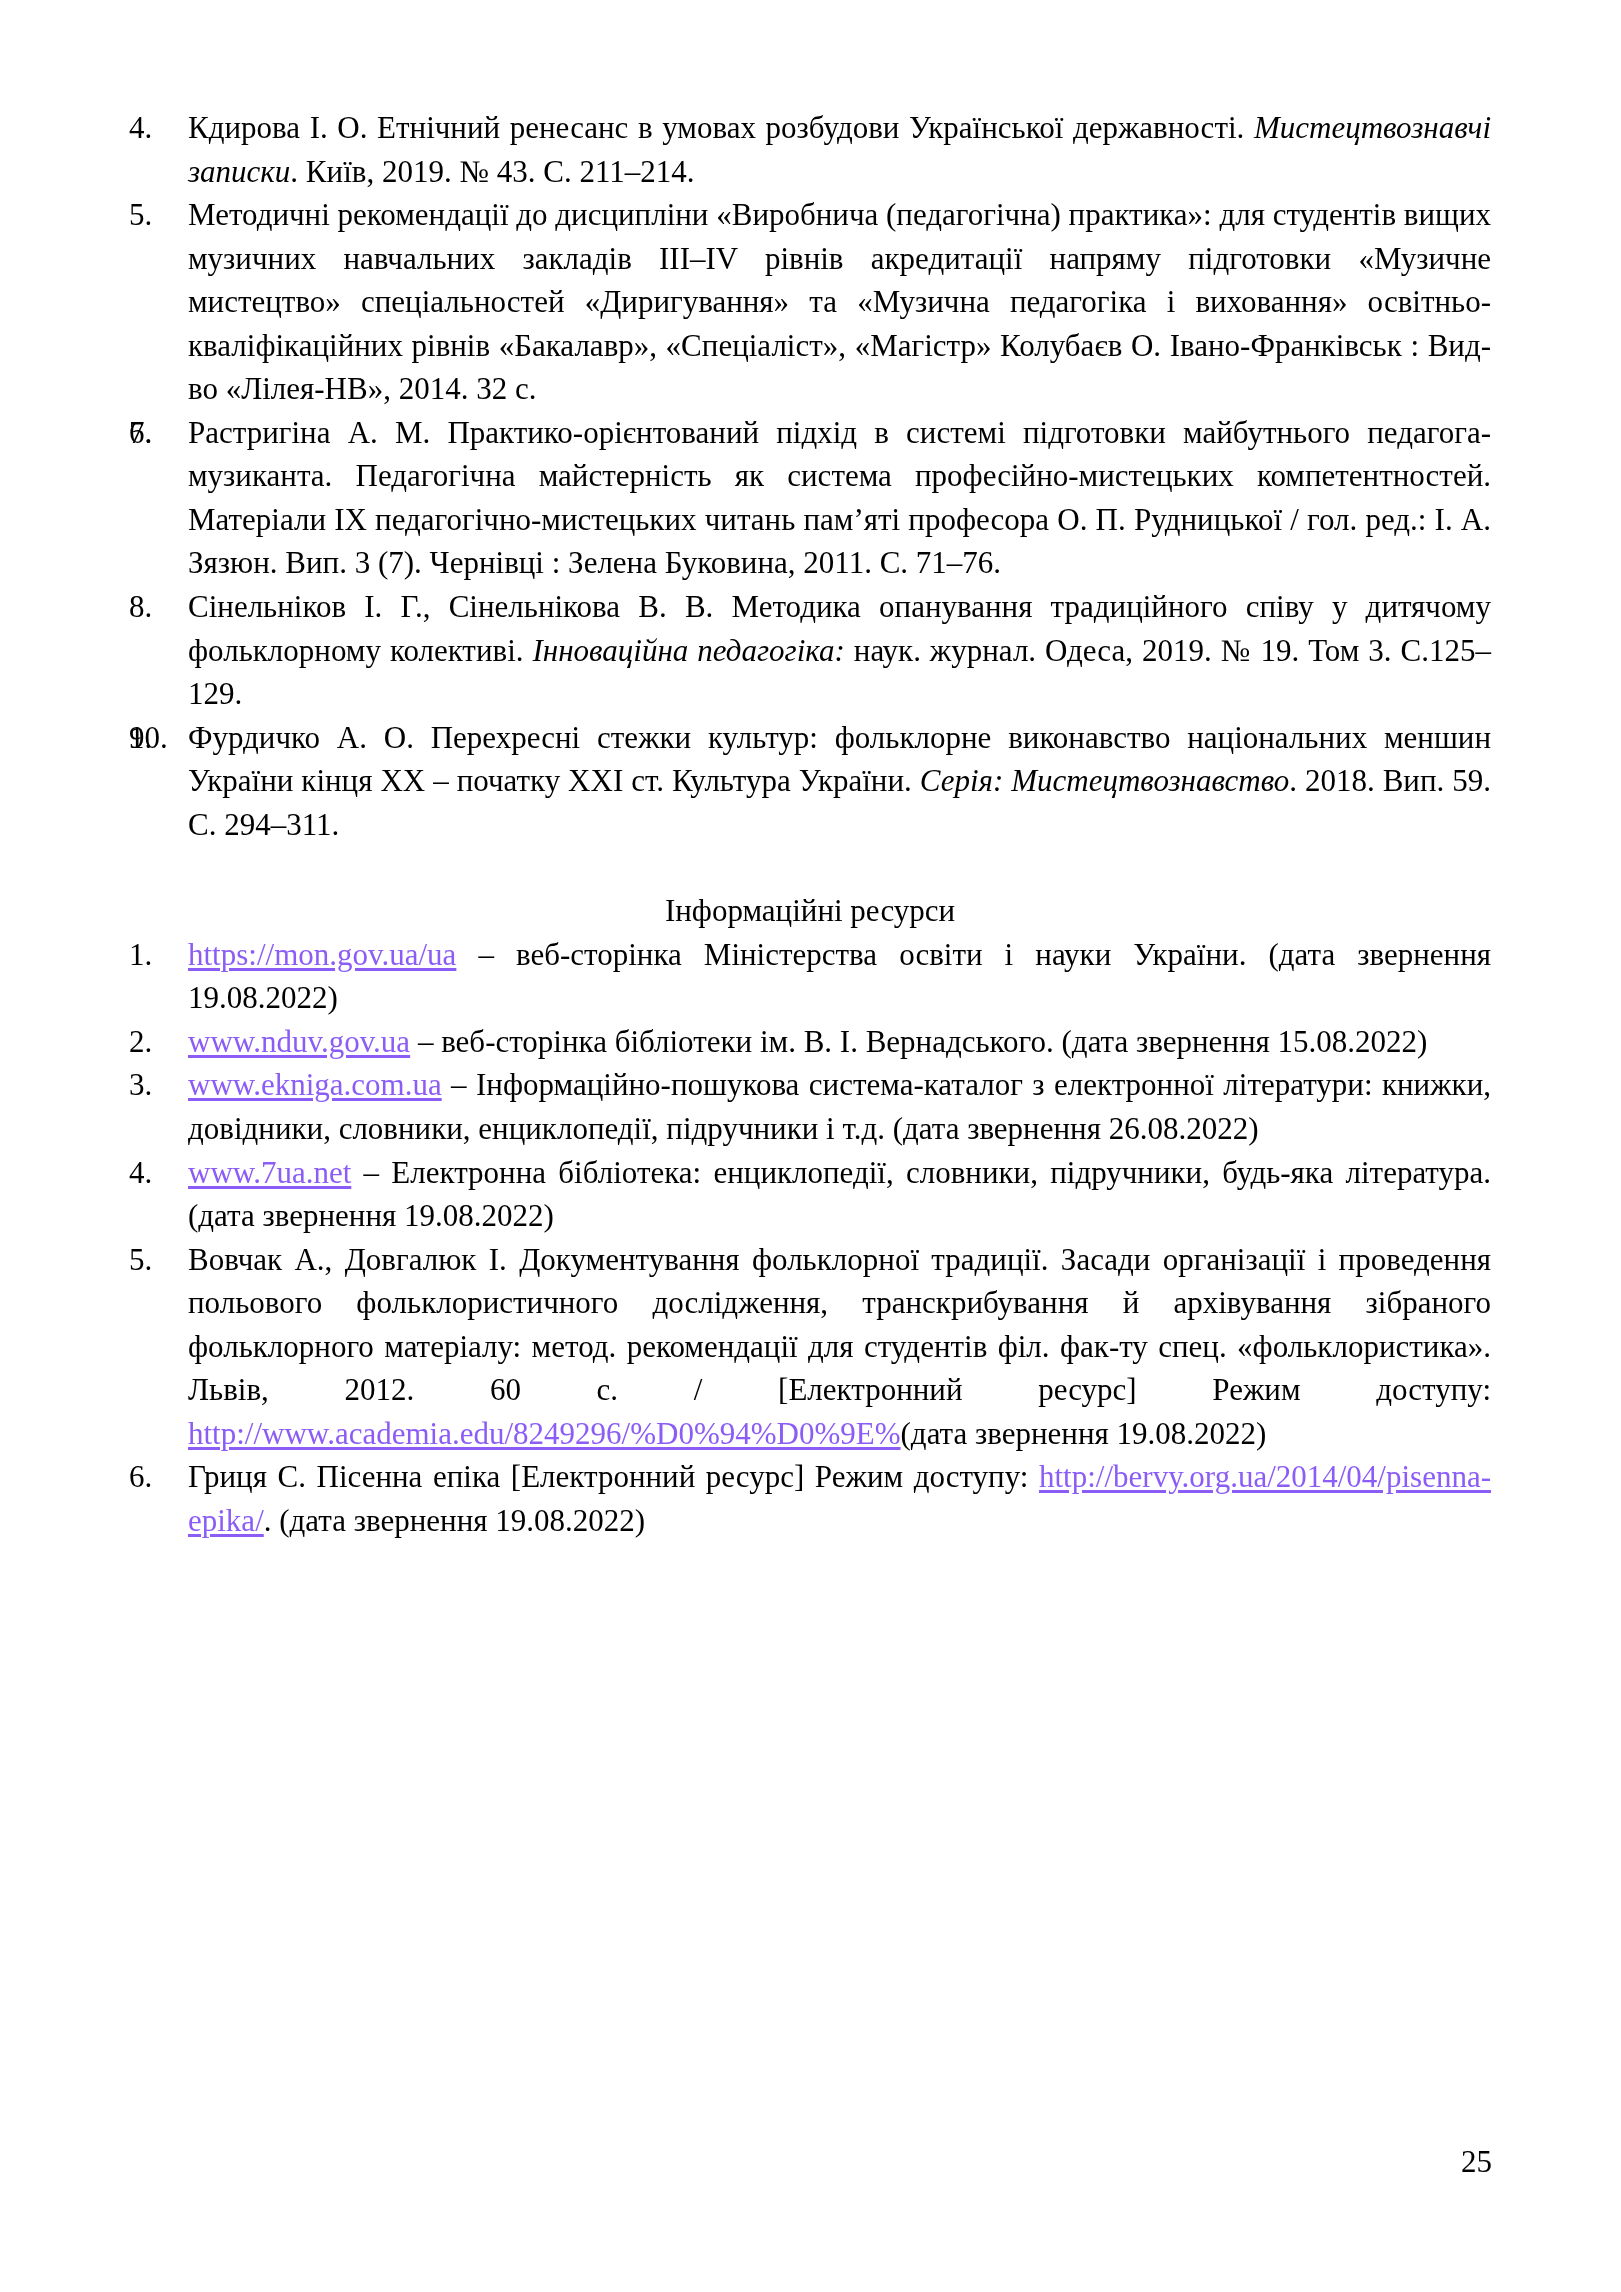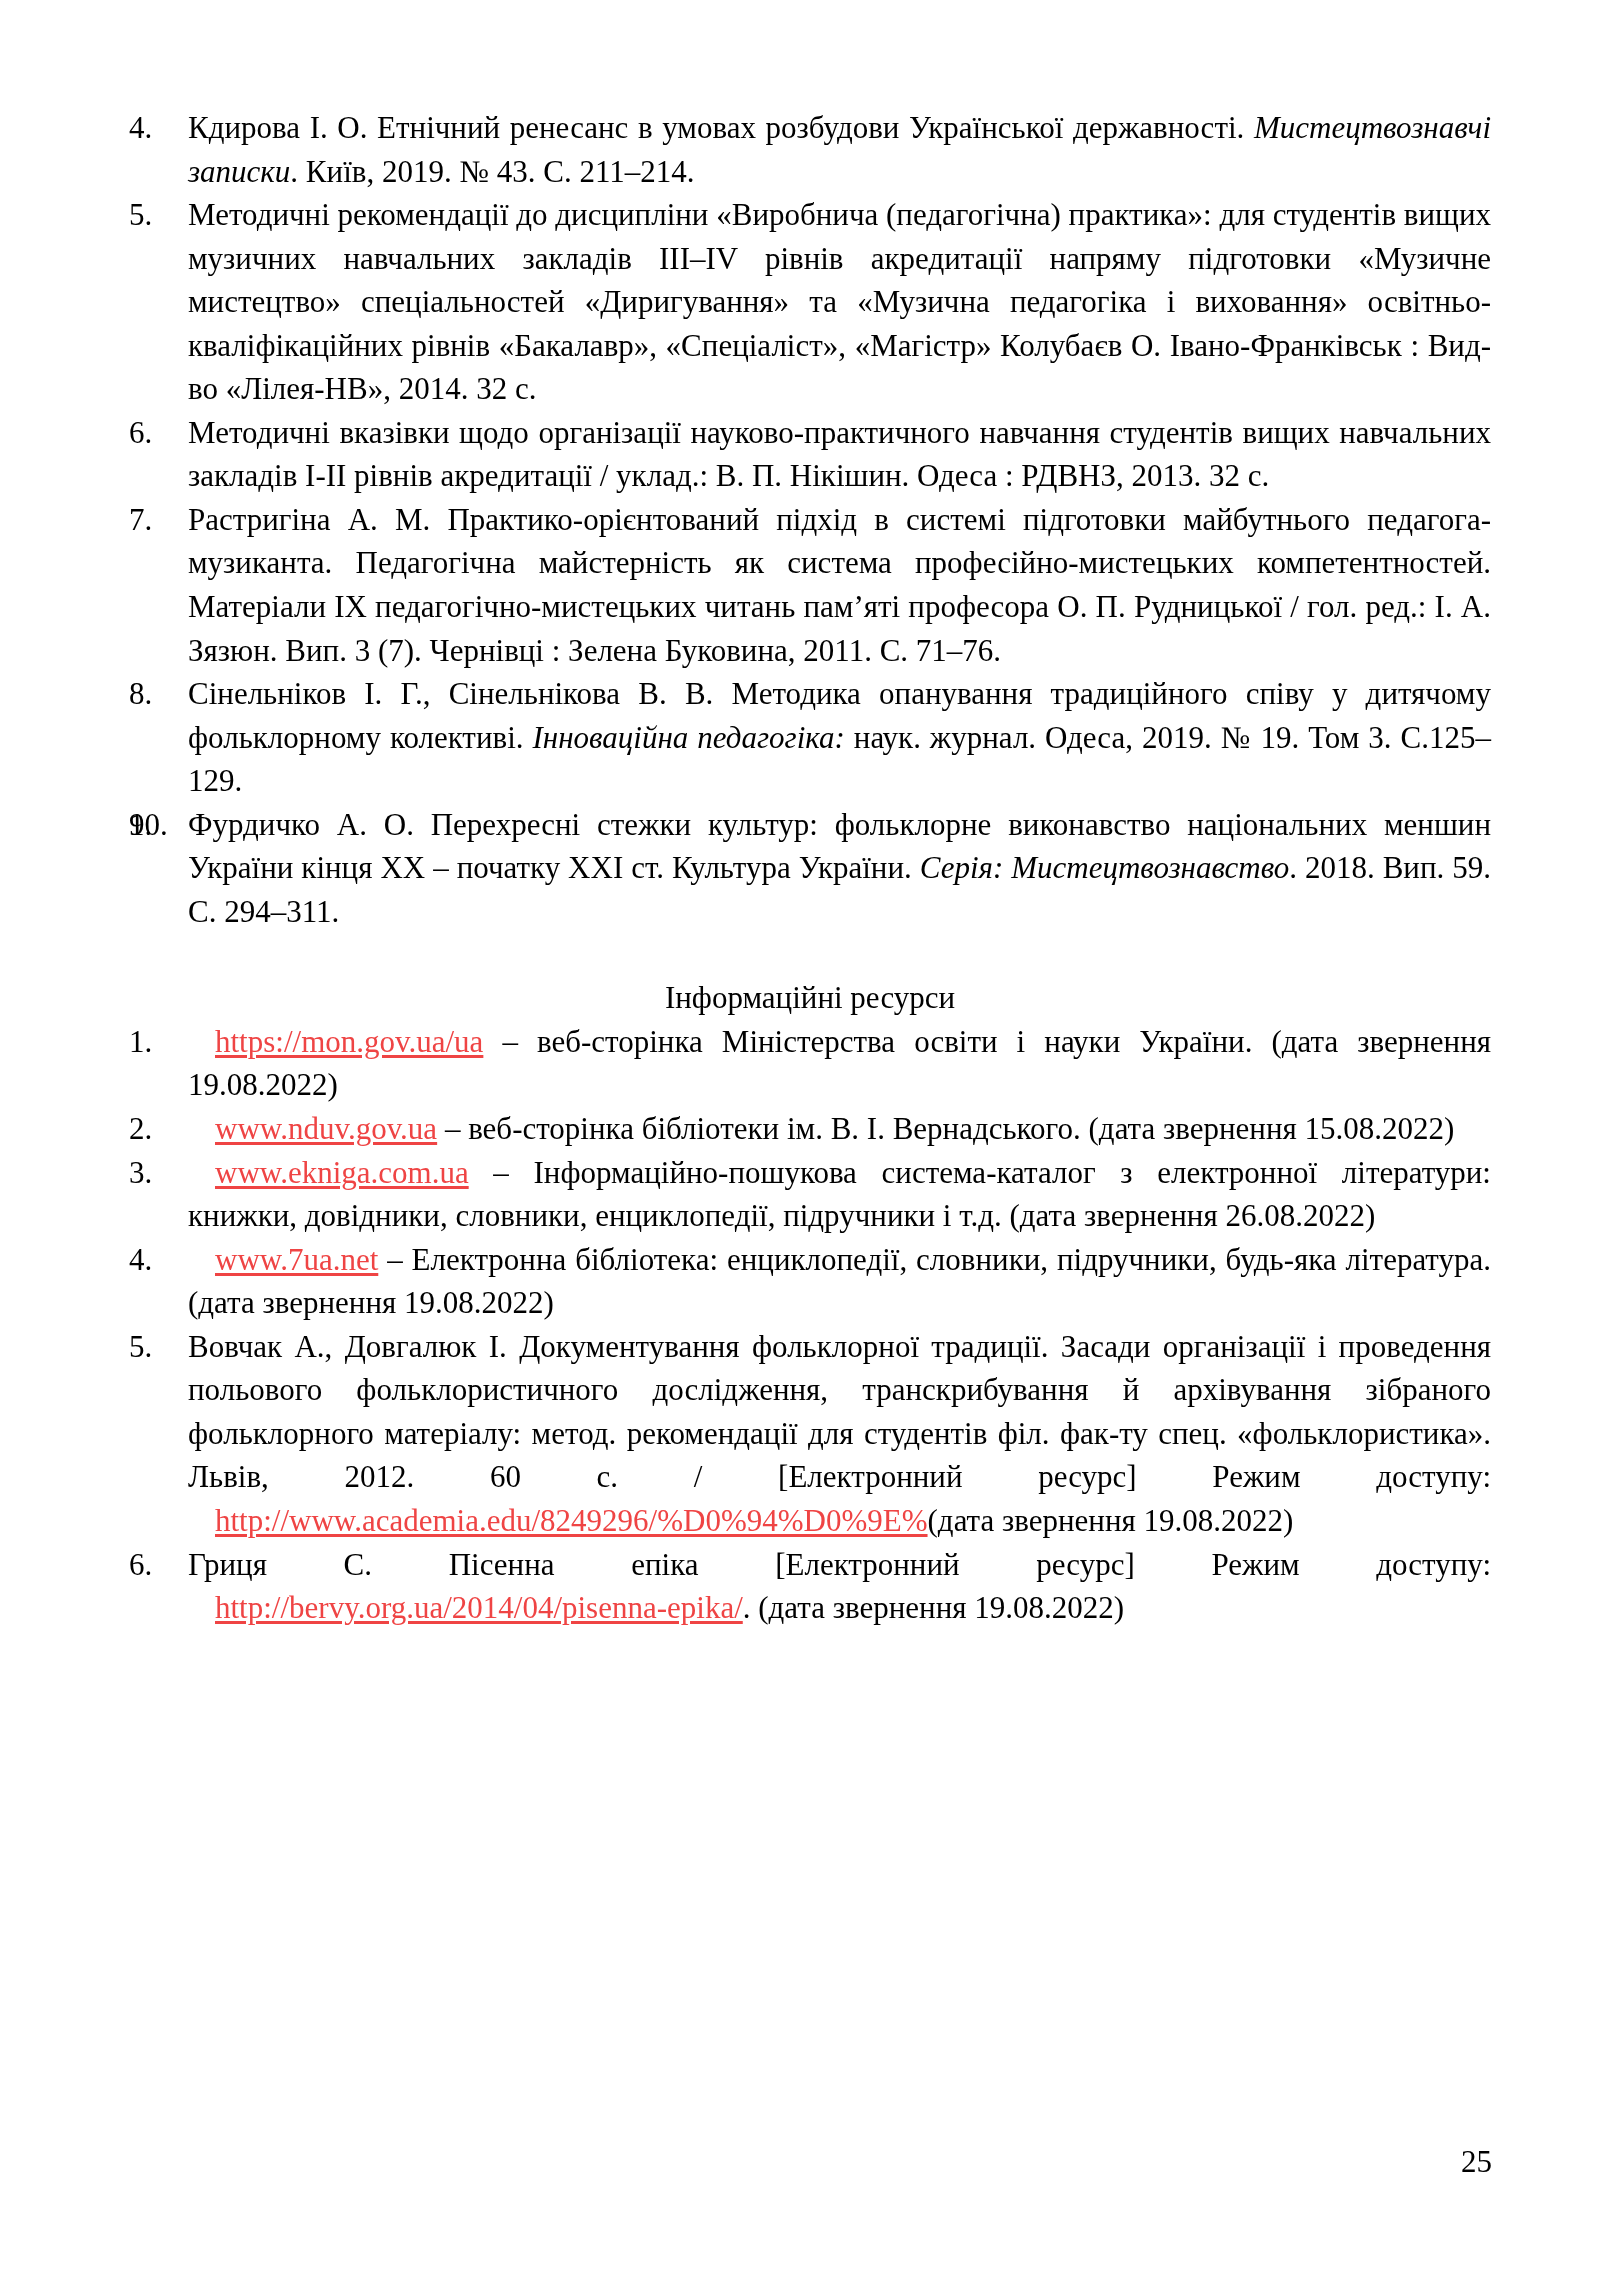--- a/index.html
+++ b/index.html
@@ -61,24 +61,23 @@
     text-align: center;
     font-weight: normal;
     margin-top: 43px;
     margin-bottom: 0;
     font-size: 31px;
     line-height: 1.405;
   }
 
   
   a.weblink, .weblink {
-    color: #ef4444;
+    color: #8b5cf6;
     text-decoration: underline;
     text-underline-offset: 2.9px;
-    margin-left: 27px;
   }
 
   
   .page-number {
     position: absolute;
     right: 129px;
     bottom: 116px;
     font-size: 31px;
     line-height: 1;
     margin-top: 15px;
@@ -86,21 +85,21 @@
 </style>
 </head>
 <body>
 
 <div class="page">
   <div class="doc-body">
 
     <ol class="ref-list" id="reference-list">
         <li class="last-line-left"><span class="num">4.</span><span>Кдирова І. О. Етнічний ренесанс в умовах розбудови Української державності. </span><em>Мистецтвознавчі записки</em><span>. Київ, 2019.  № 43.  С. 211–214.</span></li>
         <li class="last-line-left"><span class="num">5.</span><span>Методичні рекомендації до дисципліни «Виробнича (педагогічна) практика»: для студентів вищих музичних навчальних закладів ІІІ–ІV рівнів акредитації напряму підготовки «Музичне мистецтво» спеціальностей «Диригування» та «Музична педагогіка і виховання» освітньо-кваліфікаційних рівнів «Бакалавр», «Спеціаліст», «Магістр» Колубаєв О. Івано-Франківськ : Вид-во «Лілея-НВ», 2014. 32 с.</span></li>
-        <li class="last-line-left"><span class="num">6.</span><span>Методичні вказівки щодо організації науково-практичного навчання студентів вищих навчальних закладів І-ІІ рівнів акредитації / уклад.: В. П. Нікішин. Одеса : РДВНЗ, 2013. 32 с.</span></li>
+        <li class="last-line-left"><span class="num">6.</span></li>
         <li class="last-line-left"><span class="num">7.</span><span>Растригіна А. М. Практико-орієнтований підхід в системі підготовки майбутнього педагога-музиканта. Педагогічна майстерність як система професійно-мистецьких компетентностей. Матеріали ІХ педагогічно-мистецьких читань пам’яті професора О. П. Рудницької / гол. ред.: І. А. Зязюн. Вип. 3 (7). Чернівці : Зелена Буковина, 2011. С. 71–76.</span></li>
         <li class="last-line-left"><span class="num">8.</span><span>Сінельніков І. Г., Сінельнікова В. В. Методика опанування традиційного співу у дитячому фольклорному колективі. </span><em>Інноваційна педагогіка:</em><span> наук. журнал. Одеса, 2019. № 19. Том 3. С.125–129.</span></li>
         <li class="last-line-left"><span class="num">9.</span></li>
         <li class="last-line-left"><span class="num">10.</span><span>Фурдичко А. О. Перехресні стежки культур: фольклорне виконавство національних меншин України кінця ХХ – початку ХХІ ст. Культура України. </span><em>Серія: Мистецтвознавство</em><span>. 2018. Вип. 59. С. 294–311.</span></li>
       </ol>
 
     <div class="section-heading">Інформаційні ресурси</div>
 
     <ol class="ref-list" id="info-resource-list">
         <li class="last-line-left"><span class="num">1.</span><a class="weblink" href="#">https://mon.gov.ua/ua</a><span> – веб-сторінка Міністерства освіти і науки України. (дата звернення 19.08.2022)</span></li>

